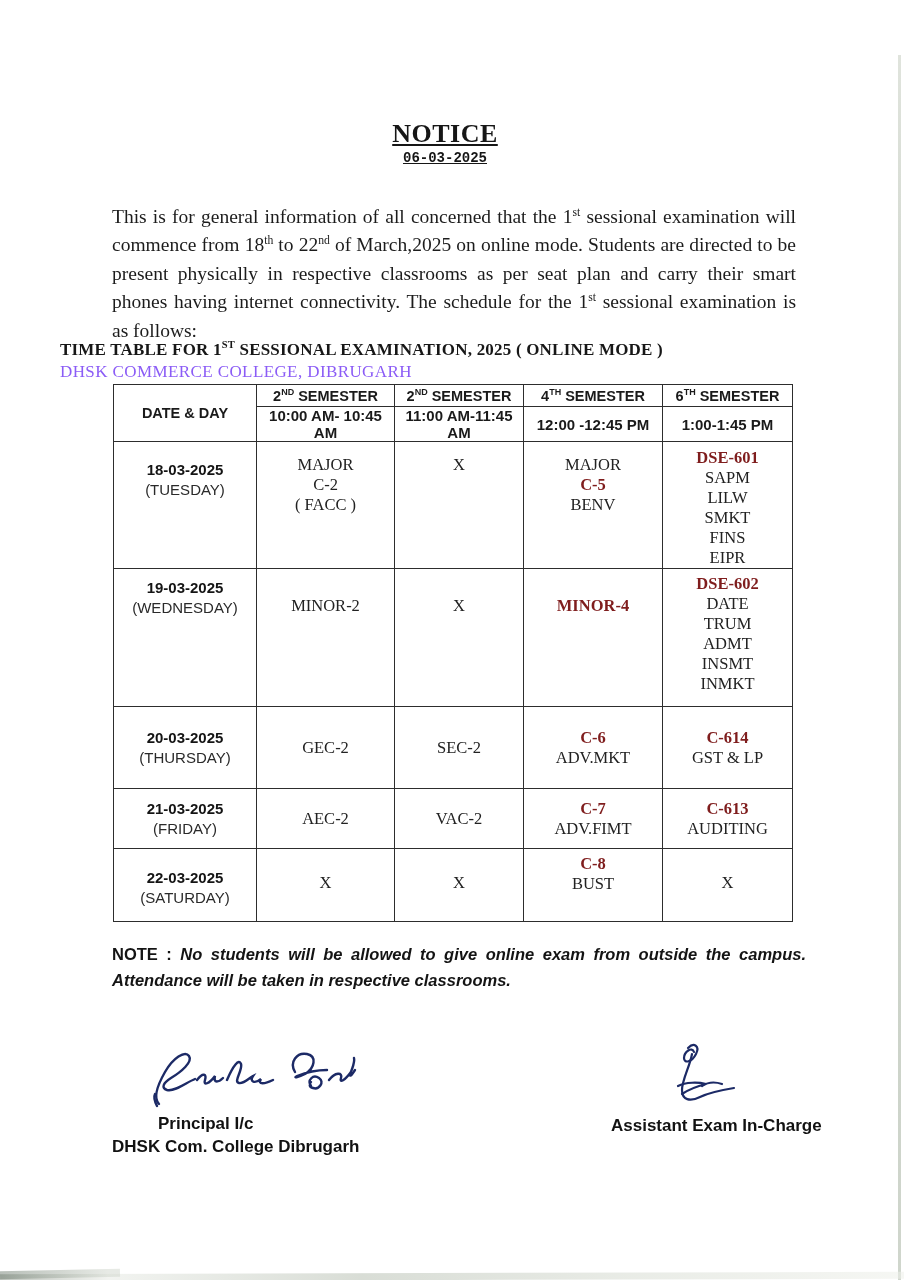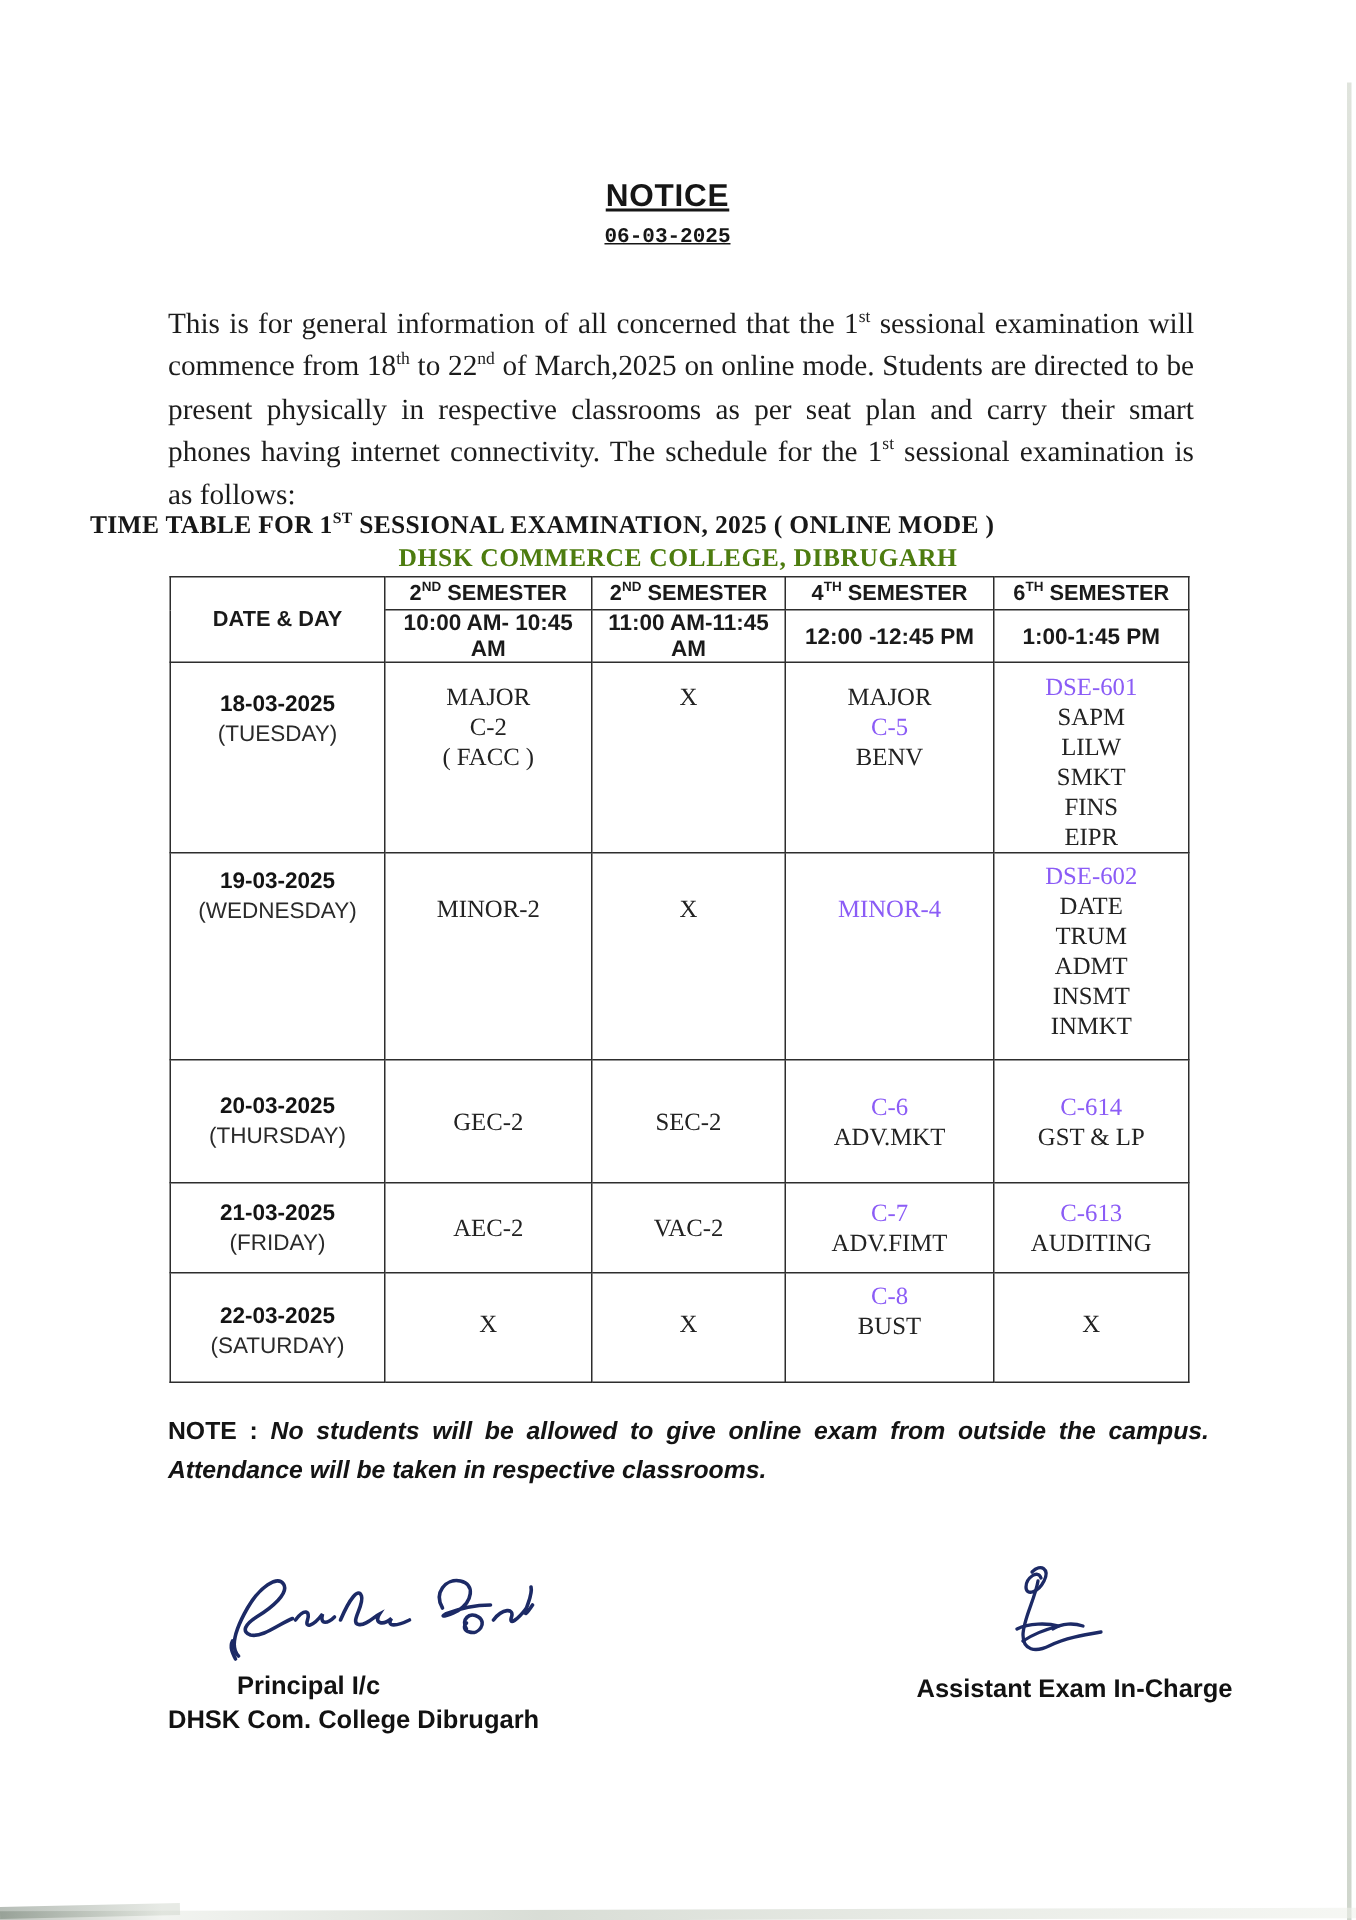--- a/index.html
+++ b/index.html
@@ -11,61 +11,61 @@
   .edge-right{position:absolute;top:55px;right:3px;width:3px;height:1225px;
     background:linear-gradient(#d8ddd4, #b9c2b6 40%, #c4ccc0);opacity:.8;}
   .edge-bottom{position:absolute;left:0;bottom:0;width:904px;height:7px;
     background:linear-gradient(90deg,#8d978b 0%,#e7eae4 12%,#b9c1b4 40%,#d7dcd2 70%,#eef0ea 100%);
     opacity:.55;transform:skewY(-0.15deg);}
   .edge-corner{position:absolute;left:0;bottom:2px;width:120px;height:8px;
     background:linear-gradient(90deg,#6f7d70,#cfd5cb 90%);opacity:.5;transform:rotate(-1.2deg);}
   
   .notice-title{
     position:absolute;top:119px;left:0;width:890px;text-align:center;
-    font-family:Liberation Sans, sans-serif;font-weight:700;font-size:21px;
+    font-family:Liberation Serif, serif;font-weight:700;font-size:26px;
     text-decoration:underline;letter-spacing:.5px;color:#161616;
   }
   .notice-date{
     position:absolute;top:150px;left:0;width:890px;text-align:center;
     font-family:Liberation Mono, monospace;font-weight:700;font-size:14px;
     text-decoration:underline;color:#161616;
   }
   .intro{
     position:absolute;top:183px;left:112px;width:684px;
     font-size:19.5px;line-height:28.6px;text-align:justify;color:#1c1c1c;
   }
   .intro sup{font-size:60%;line-height:0;}
   .tt-title{
     position:absolute;top:340px;left:60px;width:784px;text-align:left;
     font-weight:700;font-size:17px;color:#171717;letter-spacing:.2px;
   }
   .tt-title sup{font-size:62%;line-height:0;}
   .tt-subtitle{
-    position:absolute;top:362px;left:60px;width:784px;text-align:center;
-    font-weight:700;font-size:17px;color:#4d7c0f;letter-spacing:.4px;
+    position:absolute;top:362px;left:60px;width:784px;text-align:left;
+    font-weight:400;font-size:17px;color:#8b5cf6;letter-spacing:.4px;
   }
   
   .tt-wrap{position:absolute;top:384px;left:113px;}
   table.tt{border-collapse:collapse;table-layout:fixed;width:679px;}
   table.tt th, table.tt td{
     border:1.6px solid #2d2d2d;padding:0;margin:0;text-align:center;
     overflow:hidden;
   }
   col.c0{width:143px}col.c1{width:138px}col.c2{width:129px}col.c3{width:139px}col.c4{width:130px}
   thead th{
     font-family:Liberation Sans, sans-serif;font-weight:700;color:#1a1a1a;
     font-size:14.5px;vertical-align:middle;
   }
   thead tr.sem-row{height:22px;}
   thead tr.time-row{height:33px;}
   thead .time-line{font-size:15px;line-height:17px;font-weight:700;}
   thead sup{font-size:62%;line-height:0;}
   tbody td{font-size:16.5px;color:#222;}
   tbody .s-line{line-height:20px;}
-  tbody .s-line.b{font-weight:400;color:#8b5cf6;}
+  tbody .s-line.b{font-weight:700;color:#7f1d1d;}
   tbody td.date-cell{font-family:"Liberation Sans", sans-serif;}
   tbody .d-date{font-weight:700;font-size:15px;line-height:21px;color:#141414;}
   tbody .d-day{font-size:15px;line-height:20px;color:#2a2a2a;}
   tbody tr.r1{height:125px;}
   tbody tr.r2{height:138px;}
   tbody tr.r3{height:82px;}
   tbody tr.r4{height:60px;}
   tbody tr.r5{height:73px;}
   tbody tr.r1 td{vertical-align:top;padding-top:13px;}
   tbody tr.r1 td:first-child{padding-top:17px;}

